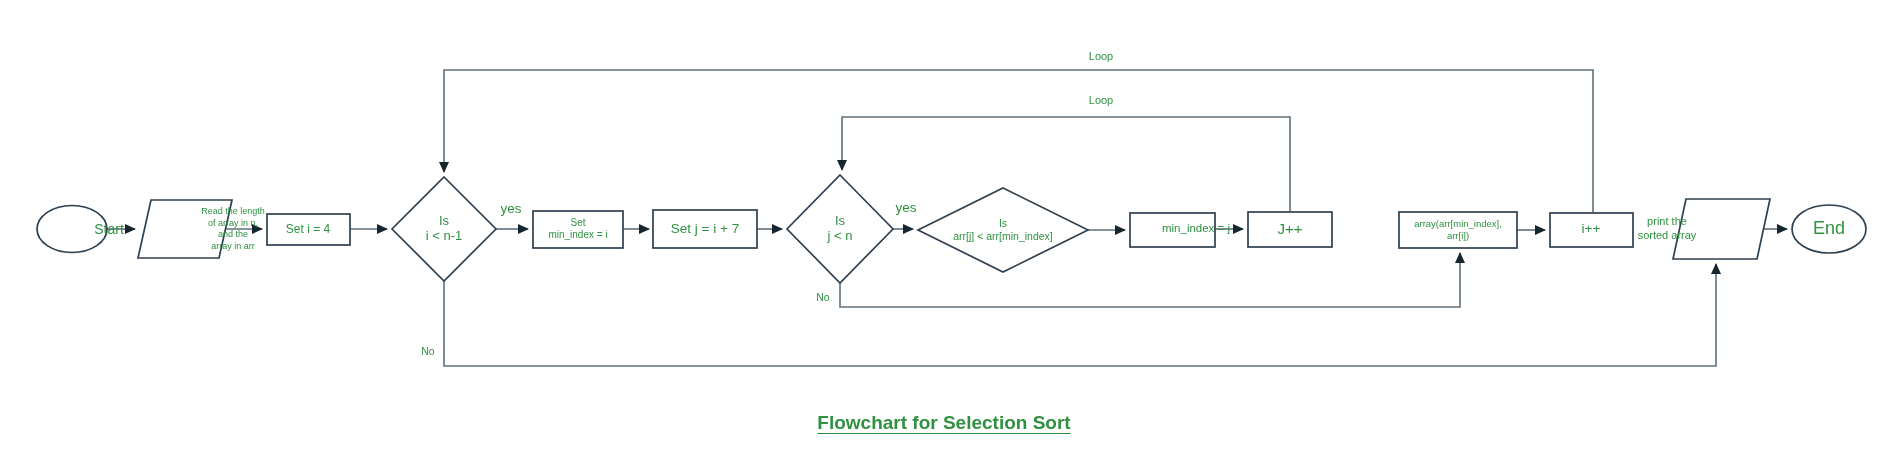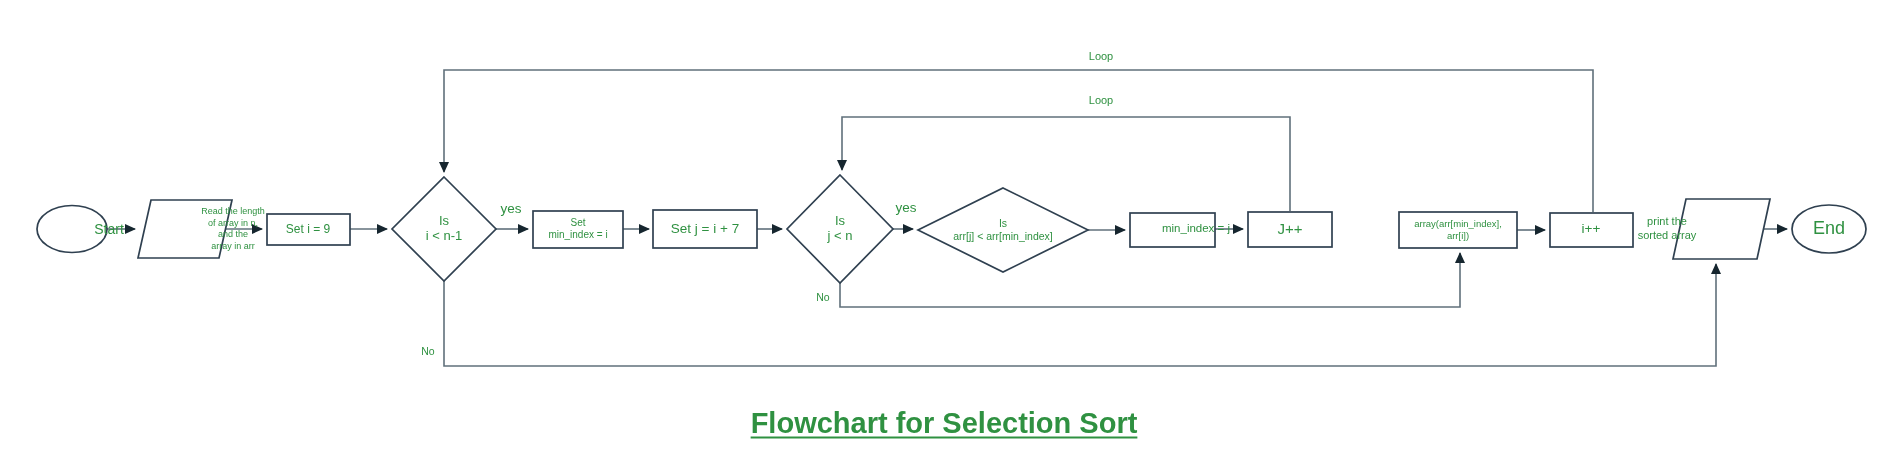--- a/index.html
+++ b/index.html
@@ -19,21 +19,21 @@
     font-weight: normal;
     text-align: center;
     white-space: pre-line;
     line-height: 1.2;
   }
   .title {
     position: absolute;
     transform: translate(-50%, -50%);
     color: var(--green, #2f9141);
     font-weight: bold;
-    font-size: 29px;
+    font-size: 19px;
     text-decoration: underline;
     text-underline-offset: 4px;
     white-space: nowrap;
   }
 </style>
 </head>
 <body>
 
 <div class="canvas">
 
@@ -78,21 +78,21 @@
       <polygon points="1686,199 1770,199 1757,259 1673,259"></polygon>
       <ellipse cx="1829" cy="229" rx="37" ry="24"></ellipse>
     </g>
   </svg>
 
   <div class="lbl" style="left:72px;  top:229px; font-size:14px;margin-left:37px;">Start</div>
   <div class="lbl" style="left:185px; top:229px; font-size:9px; line-height:1.3;margin-left:48px;">Read the length
 of array in n,
 and the
 array in arr</div>
-  <div class="lbl" style="left:308px; top:229px; font-size:12px;">Set i = 9</div>
+  <div class="lbl" style="left:308px; top:229px; font-size:12px;">Set i = 4</div>
   <div class="lbl" style="left:444px; top:229px; font-size:13px; line-height:1.15;">Is
 i &lt; n-1</div>
   <div class="lbl" style="left:578px; top:229px; font-size:10px; line-height:1.2;">Set
 min_index = i</div>
   <div class="lbl" style="left:705px; top:229px; font-size:13.5px;">Set j = i + 7</div>
   <div class="lbl" style="left:840px; top:229px; font-size:13px; line-height:1.15;">Is
 j &lt;  n</div>
   <div class="lbl" style="left:1003px; top:230px; font-size:10.5px; line-height:1.2;">Is
 arr[j] &lt; arr[min_index]</div>
   <div class="lbl" style="left:1172px; top:229px; font-size:11.5px;margin-left:24px;">min_index = j</div>

